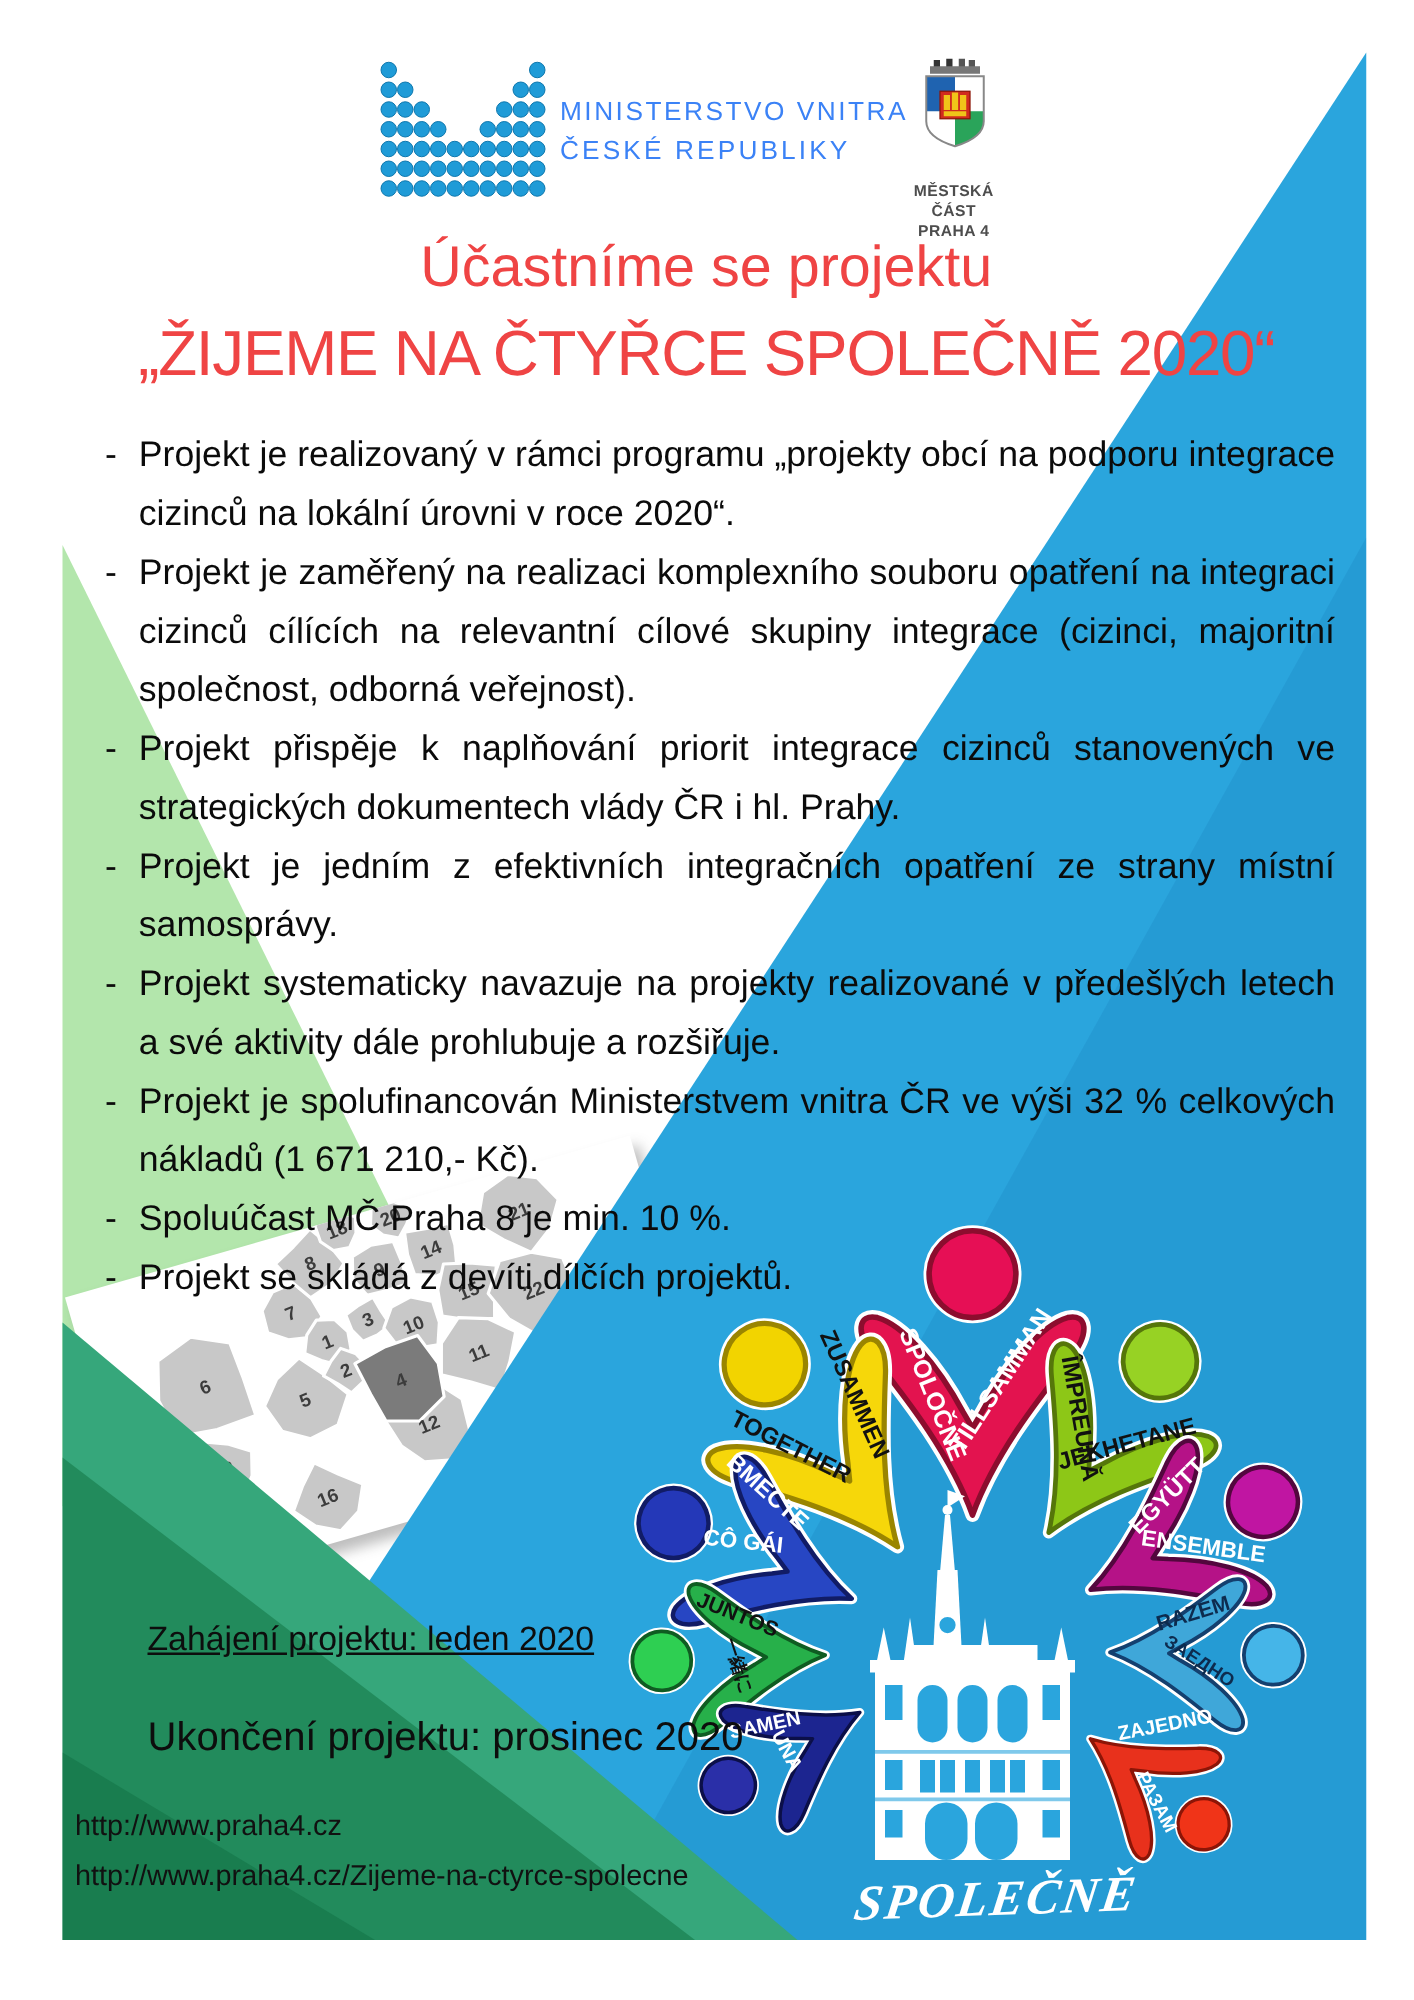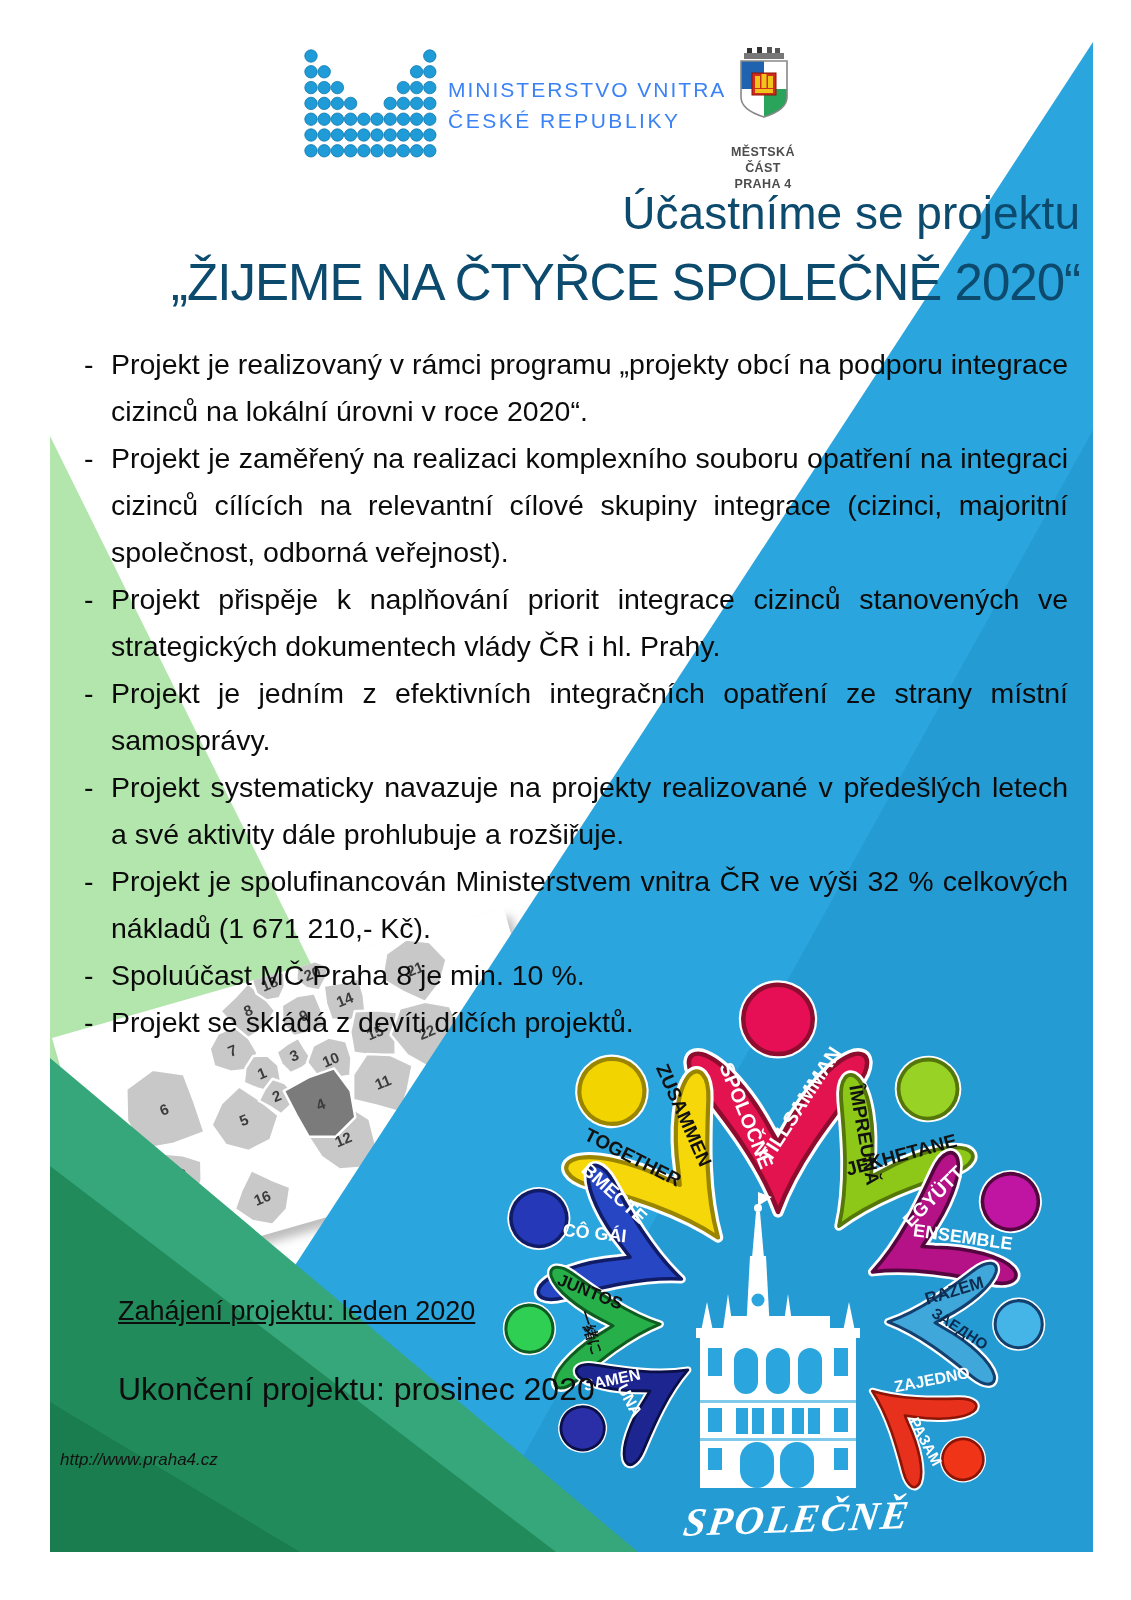--- a/index.html
+++ b/index.html
@@ -9,41 +9,41 @@
 
   
   .ministry-logo { position:absolute; left:303px; top:48px; }
   .ministry-text { position:absolute; left:448px; top:78px; color:#3b82f6; }
   .ministry-text .l1 { font-size:21px; letter-spacing:2px; }
   .ministry-text .l2 { font-size:21px; letter-spacing:2.5px; margin-top:7px; }
   .arms-box { position:absolute; left:715px; top:44px; width:96px; text-align:center; }
   .arms-caption { font-size:12.5px; font-weight:bold; color:#4d4d4d; letter-spacing:.4px; line-height:16px; margin-top:4px; }
 
   
-  .title-wrap { position:absolute; left:50px; top:186px; width:1030px; text-align:right; color:#0c4a6e; }
+  .title-wrap { position:absolute; left:50px; top:186px; width:1030px; text-align:center; color:#ef4444; }
   .title-1 { font-size:46px; }
   .title-2 { font-size:51px; letter-spacing:-1px; margin-top:13px; }
 
   
   .bullets { position:absolute; left:84px; top:341px; width:984px; color:#0b0b0b; }
   .bullet { display:flex; }
   .bullet .dash { width:27px; flex:0 0 27px; font-size:28.5px; line-height:47px; }
   .bullet p { margin:0; flex:1; font-size:28.5px; line-height:47px; text-align:justify; }
 
   
   #map-card { position:absolute; left:52px; top:1038px; width:470px; height:248px;
               background:#fff; transform:rotate(-16deg); transform-origin:0 0;
               box-shadow:5px 9px 10px rgba(70,70,70,.35); overflow:hidden; }
 
   
   .dates { position:absolute; left:118px; top:1296px; color:#0d0d0d; }
   .dates .d1 { font-size:27px;text-decoration:underline; }
   .dates .d2 { font-size:32px; margin-top:44px; }
   .urls { position:absolute; left:60px; top:1440px; color:#111; }
-  .urls div { font-size:17px; line-height:40px;font-style:italic; }
+  .urls div { font-size:23px; line-height:40px; }
 </style>
 </head>
 <body>
 
 <div class="page">
 
   <div class="layer" id="bg-base"><svg width="1131" height="1600" viewBox="0 0 1131 1600">
      <polygon points="50,436 430,1205 50,1205" fill="#b3e6ac"></polygon>
    </svg></div>
 
@@ -341,15 +341,16 @@
       </div>
     </div>
 
   <div class="dates">
     <div class="d1">Zahájení projektu: leden 2020</div>
     <div class="d2">Ukončení projektu: prosinec 2020</div>
   </div>
 
   <div class="urls">
     <div>http://www.praha4.cz</div>
+    <div>http://www.praha4.cz/Zijeme-na-ctyrce-spolecne</div>
   </div>
 
 </div>
 
 </body></html>

